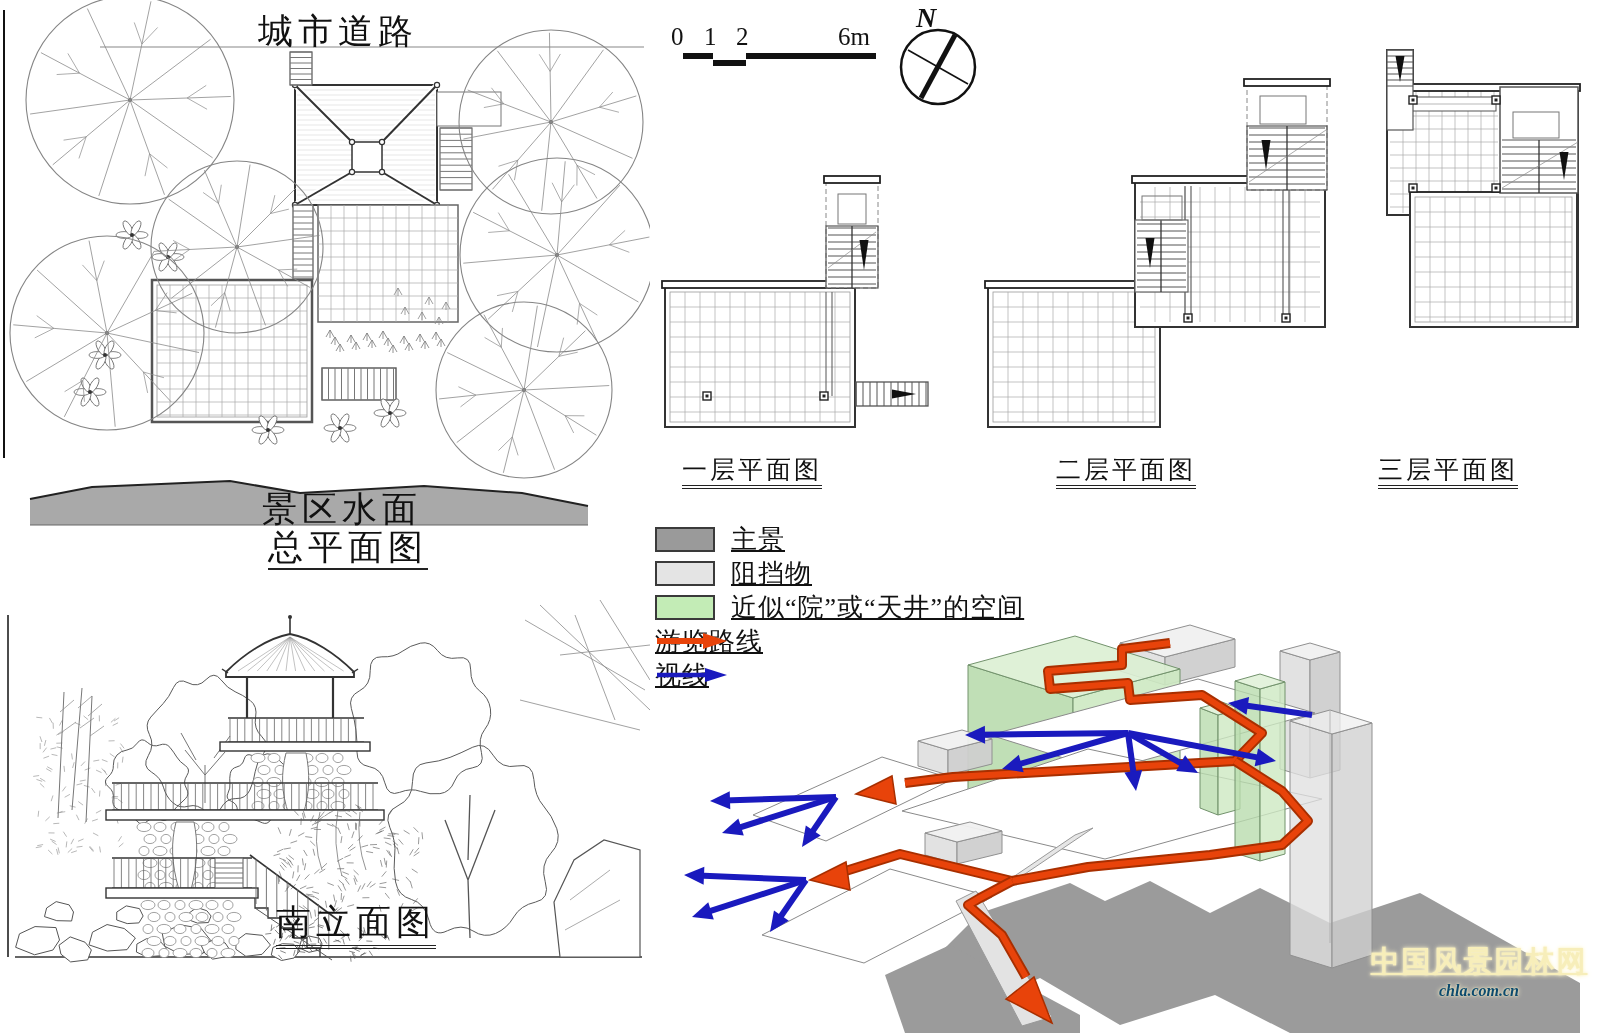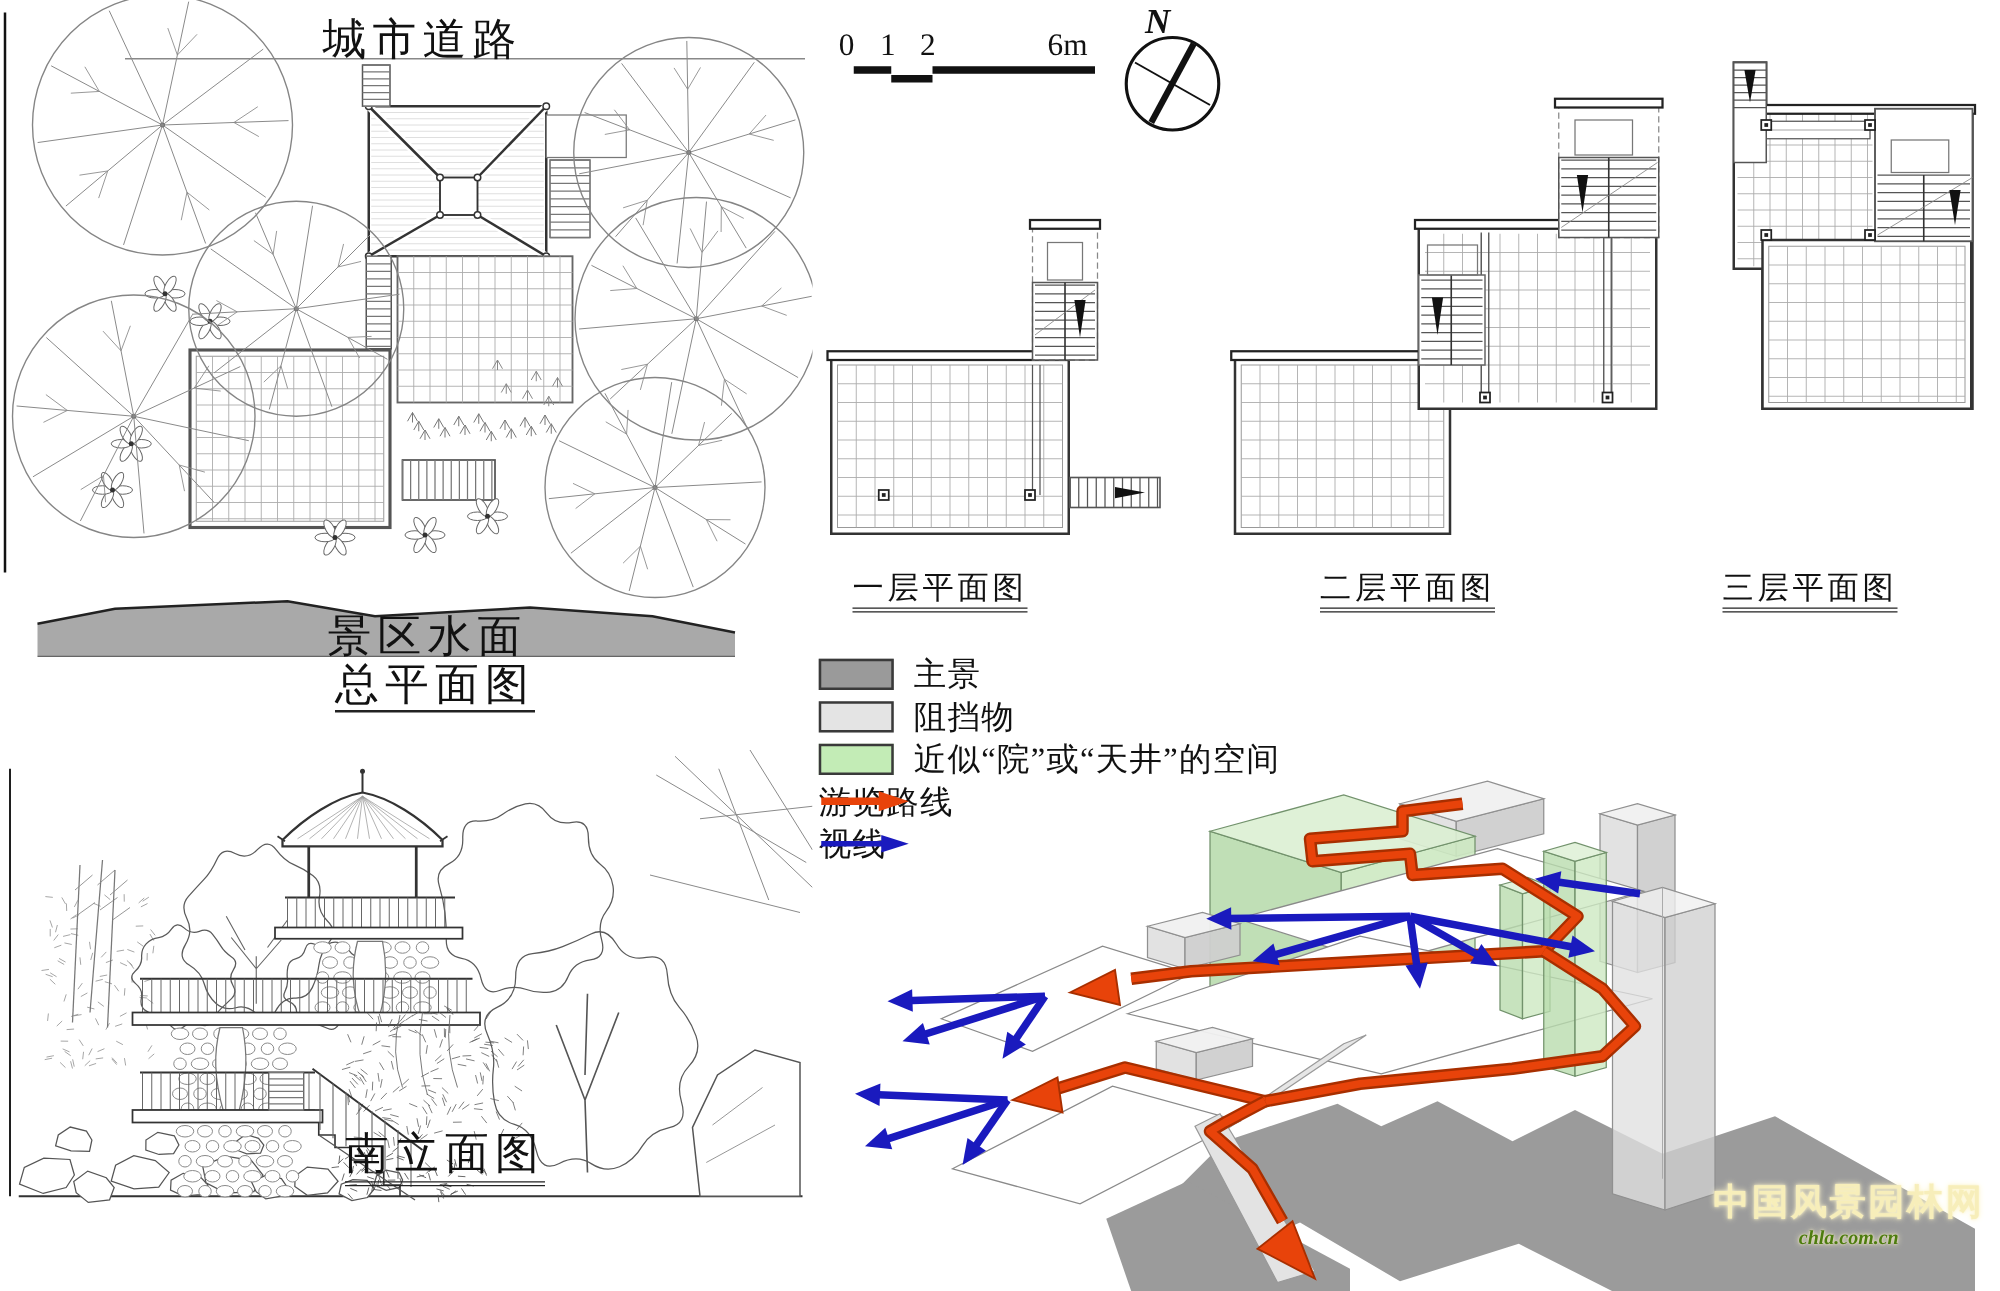--- a/index.html
+++ b/index.html
@@ -10,25 +10,25 @@
   .t27{font-size:35px;letter-spacing:5px;}
   .u-single{padding-bottom:0;border-bottom:2.5px solid #222;}
   .u-double{padding-bottom:2px;border-bottom:4px double #222;}
   .cap{position:absolute;width:170px;text-align:left;font-size:25px;letter-spacing:3px;}
   .cap span{padding-bottom:2px;border-bottom:4px double #222;}
   #legend{position:absolute;left:655px;top:522px;width:470px;}
   #legend .lg-title{font-size:26px;letter-spacing:2px;margin-bottom:4px;}
   .lg-row{display:flex;align-items:center;height:34px;}
   .lg-sw{width:56px;height:21px;border:2.5px solid #3a3a3a;margin-right:16px;flex:none;}
   .lg-ar{width:74px;height:18px;margin-right:10px;flex:none;}
-  .lg-lb{font-size:26px;letter-spacing:1px;}
+  .lg-lb{font-size:26px;letter-spacing:1px;text-decoration:underline;}
   #watermark{position:absolute;left:1360px;top:942px;width:238px;text-align:center;
              color:#f7eeba;text-shadow:0 0 5px #fcf5cd,0 0 2px #fbf2c4;}
-  #watermark .w1{font-size:29px;font-weight:bold;letter-spacing:2px;}
-  #watermark .w2{font-size:16px;font-weight:bold;font-style:italic;color:#4d7c0f;}
+  #watermark .w1{font-size:29px;font-weight:bold;letter-spacing:2px;text-decoration:underline;}
+  #watermark .w2{font-size:16px;font-weight:bold;font-style:italic;color:#0c4a6e;}
   .scaletick{position:absolute;font-size:25px;}
   #northN{position:absolute;left:916px;top:2px;font-size:28px;font-style:italic;font-weight:bold;}
 </style>
 </head>
 <body>
 
 <div id="canvas">
 
   <svg id="sp" style="left:0;top:0" width="650" height="560" viewBox="0 0 650 560">
       <line x1="4" y1="10" x2="4" y2="458" stroke="#111" stroke-width="2"></line>

